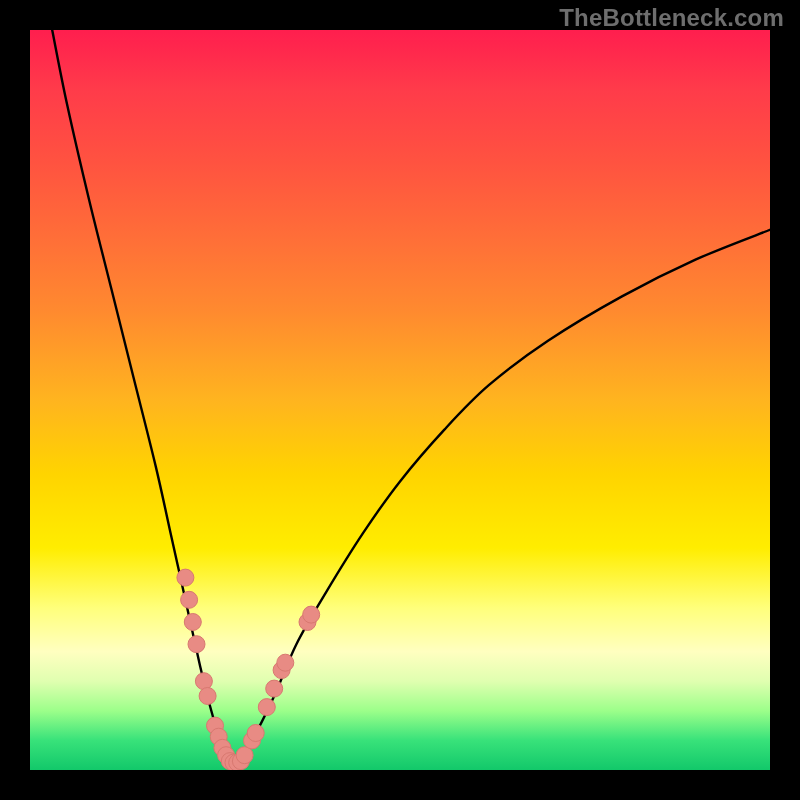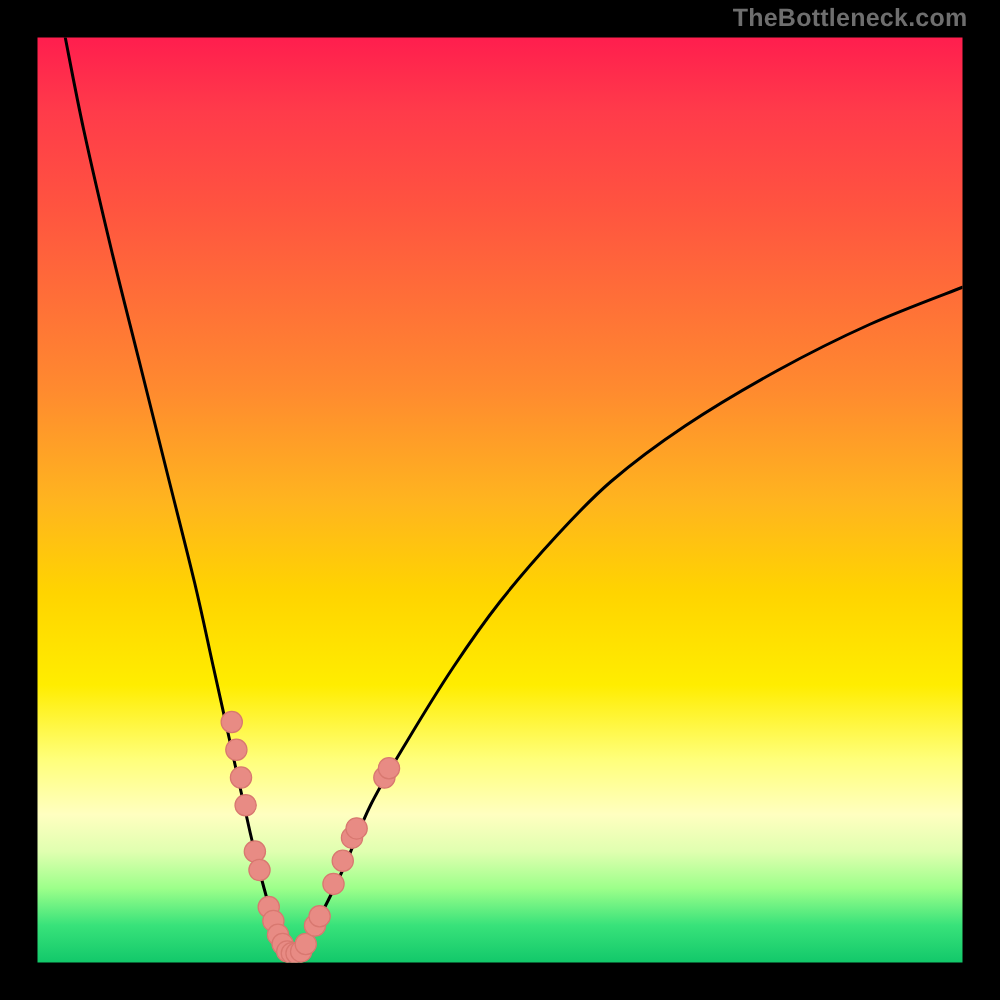--- a/index.html
+++ b/index.html
@@ -37,22 +37,22 @@
       #ffffc0 84%,
       #e0ffb0 88%,
       #9cff8a 92%,
       #38e27a 96%,
       #12c86a 100%
     );
   }
   .watermark {
     position: absolute;
     top: 4px;
-    right: 26px;
-    font-size: 20px;
+    right: 16px;
+    font-size: 24px;
     font-weight: 600;
     color: #6e6e6e;
     letter-spacing: 0.2px;
     user-select: none;
     margin-left: 36px;
   }
   svg.curve {
     position: absolute;
     left: 0;
     top: 0;

